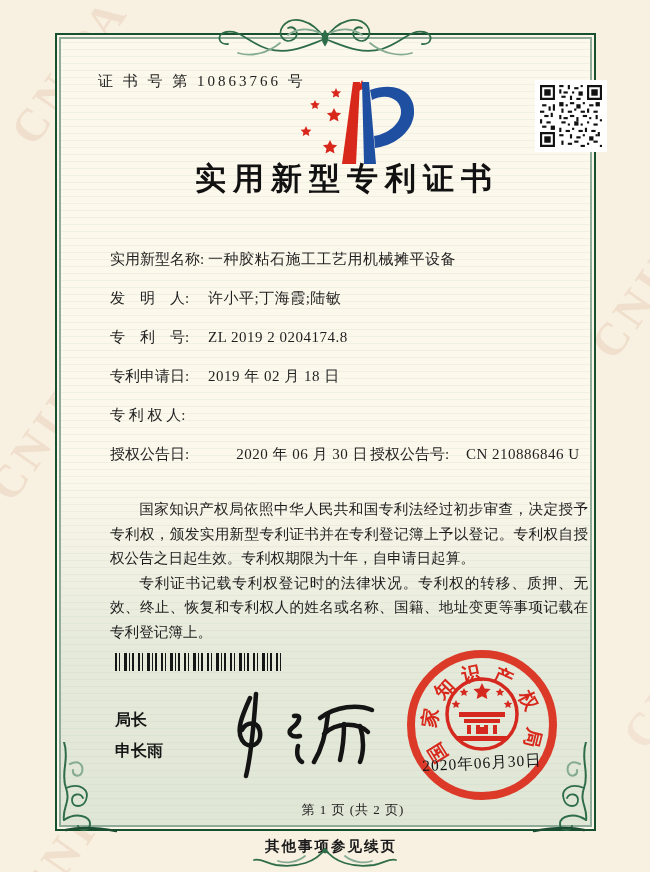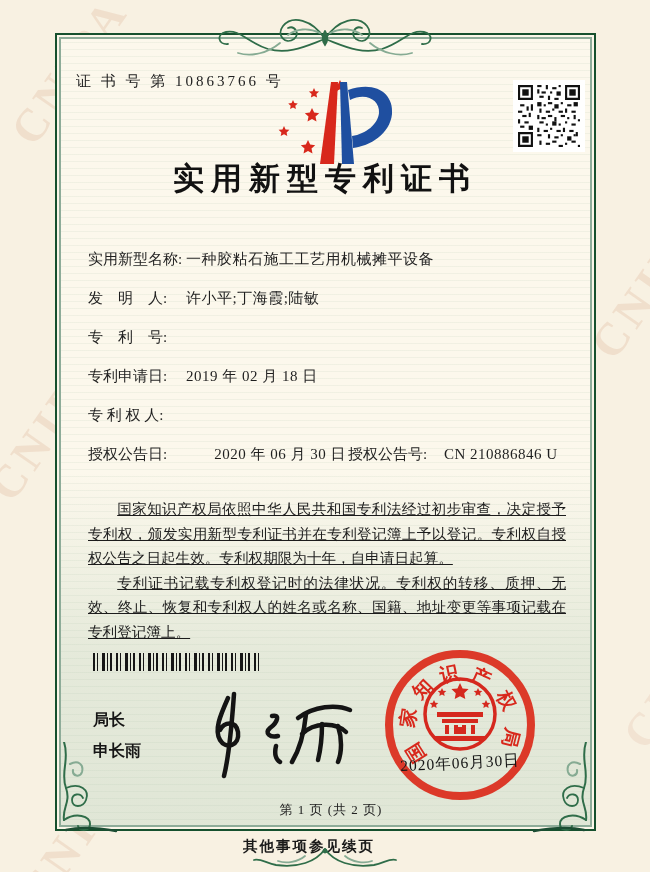--- a/index.html
+++ b/index.html
@@ -14,21 +14,21 @@
 
   
   .frame { position:absolute; left:55px; top:33px; width:541px; height:798px; z-index:2;
            border:2px solid #16502e;
            box-shadow: inset 0 0 0 2px #fbf6e9, inset 0 0 0 4px #8eac99;
            background:
              linear-gradient(180deg, rgba(196,214,196,0) 0%, rgba(196,214,196,0) 55%, rgba(170,196,172,0.28) 78%, rgba(170,196,172,0.34) 100%),
              repeating-linear-gradient(180deg, rgba(140,172,144,0.10) 0 1px, rgba(0,0,0,0) 1px 7px),
              #fcf8ec; }
 
-  .content { position:absolute; inset:0; z-index:3; color:#1f1f1f; }
+  .content { position:absolute; inset:0; z-index:3; color:#1f1f1f;margin-left:22px; }
 
   .cert-no { position:absolute; left:76px; top:72px; font-size:15px; letter-spacing:3px; color:#222; }
 
   
   .logo { position:absolute; left:268px; top:78px; width:130px; height:88px; }
 
   
   .qr { position:absolute; left:513px; top:80px; width:72px; height:72px; background:#fff; padding:5px; }
 
   .title { position:absolute; left:0; top:158px; width:650px; text-align:center;
@@ -36,21 +36,21 @@
 
   .fields { position:absolute; left:88px; top:240px; width:480px; font-size:15px; }
   .field-row { height:39px; display:flex; align-items:center; white-space:nowrap; }
   .f-label { display:inline-block; min-width:98px; }
   .f-value { display:inline-block; letter-spacing:0.5px;text-align:right; }
   .grant-row .f-value1 { display:inline-block; width:160px; }
   .grant-row .f-label2 { display:inline-block; margin-left:2px; min-width:96px; }
 
   .paragraphs { position:absolute; left:88px; top:497px; width:478px;
                 font-size:14.6px; line-height:24.6px; text-align:justify; color:#1c1c1c; }
-  .paragraphs p { text-indent:2em;text-decoration:underline; }
+  .paragraphs p { text-indent:2em; }
 
   .barcode { position:absolute; left:93px; top:653px; width:168px; height:18px;
              background:repeating-linear-gradient(90deg,
                #161616 0 2px, rgba(0,0,0,0) 2px 4px,
                #161616 4px 5px, rgba(0,0,0,0) 5px 9px,
                #161616 9px 12px, rgba(0,0,0,0) 12px 14px,
                #161616 14px 15px, rgba(0,0,0,0) 15px 17px,
                #161616 17px 19px, rgba(0,0,0,0) 19px 23px); }
 
   .signer { position:absolute; left:93px; top:704px; font-family:"Liberation Sans","DejaVu Sans",sans-serif;
@@ -240,20 +240,21 @@
       <div class="field-row">
         <span class="f-label">实用新型名称:</span>
         <span class="f-value">一种胶粘石施工工艺用机械摊平设备</span>
       </div>
       <div class="field-row">
         <span class="f-label">发　明　人:</span>
         <span class="f-value">许小平;丁海霞;陆敏</span>
       </div>
       <div class="field-row">
         <span class="f-label">专　利　号:</span>
+        <span class="f-value">ZL 2019 2 0204174.8</span>
       </div>
       <div class="field-row">
         <span class="f-label">专利申请日:</span>
         <span class="f-value">2019 年 02 月 18 日</span>
       </div>
       <div class="field-row">
         <span class="f-label">专 利 权 人:</span>
       </div>
       <div class="field-row grant-row">
         <span class="f-label">授权公告日:</span>

